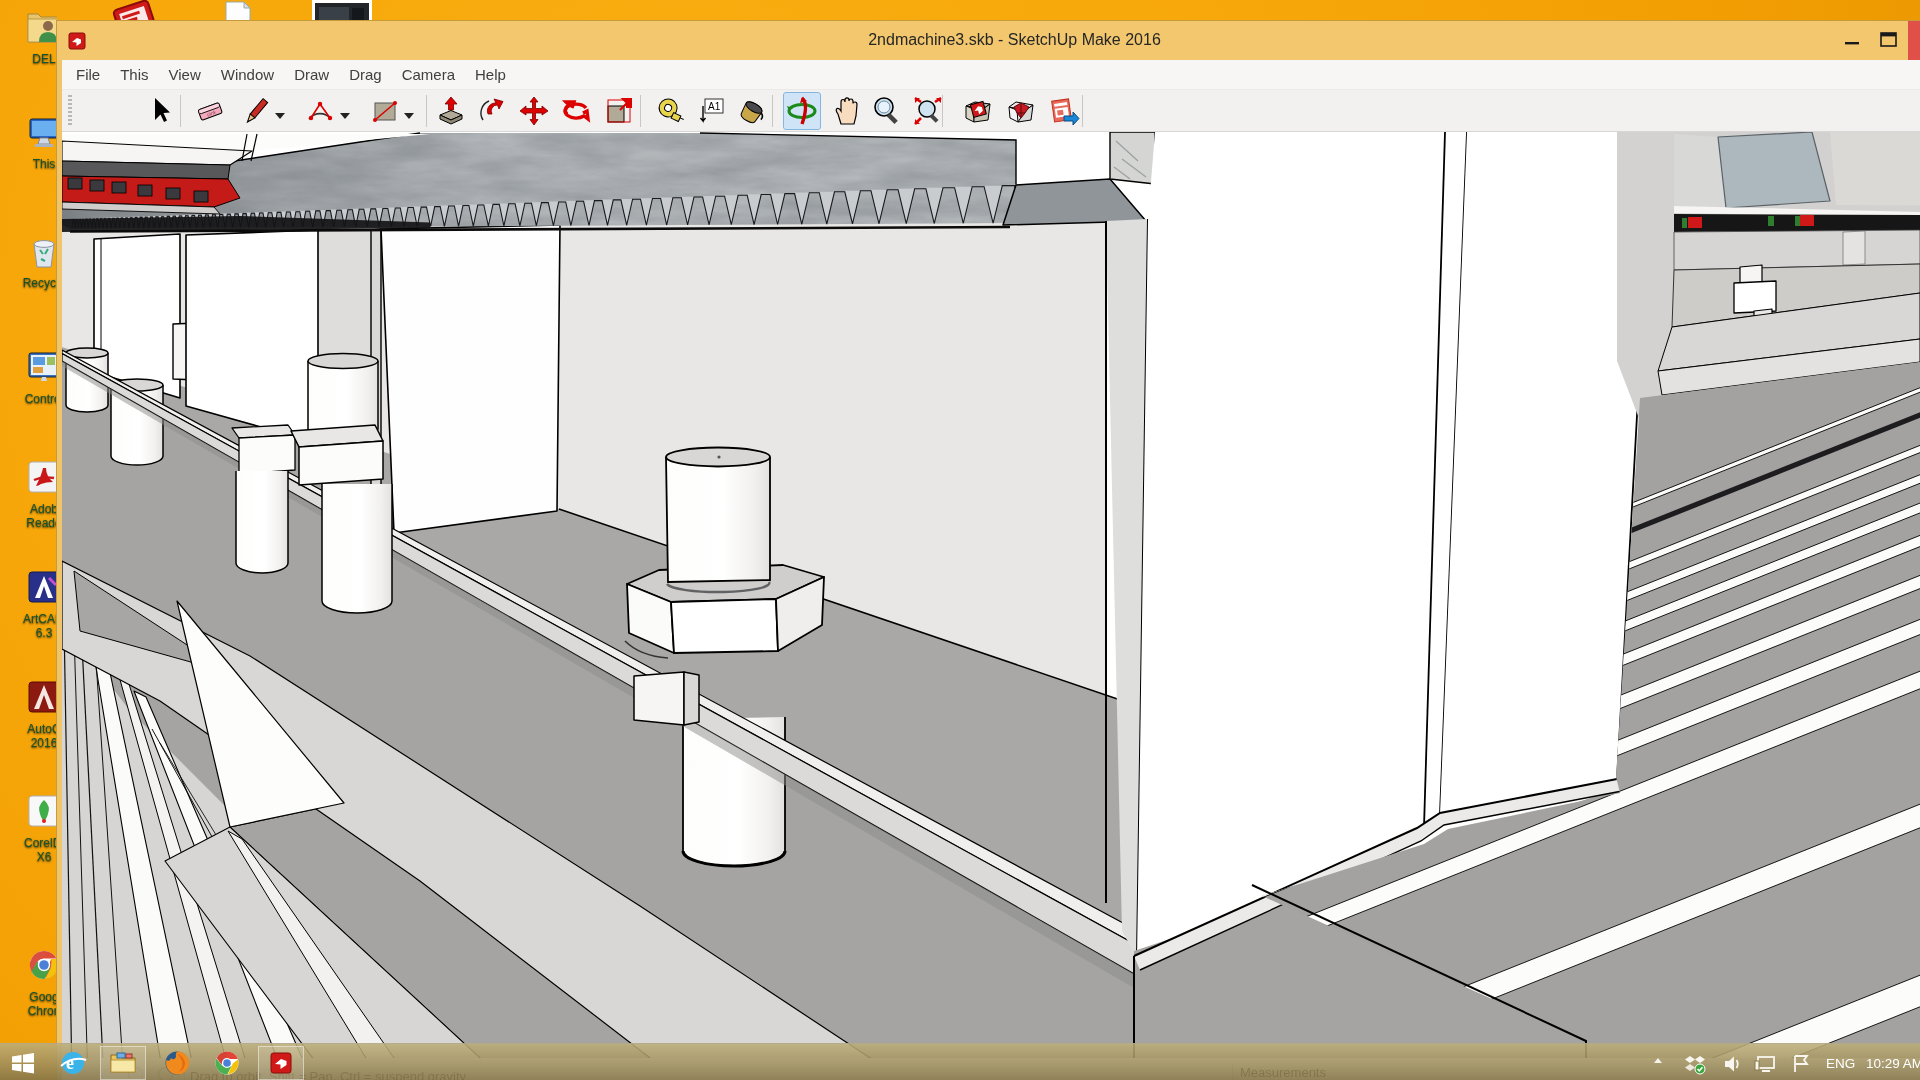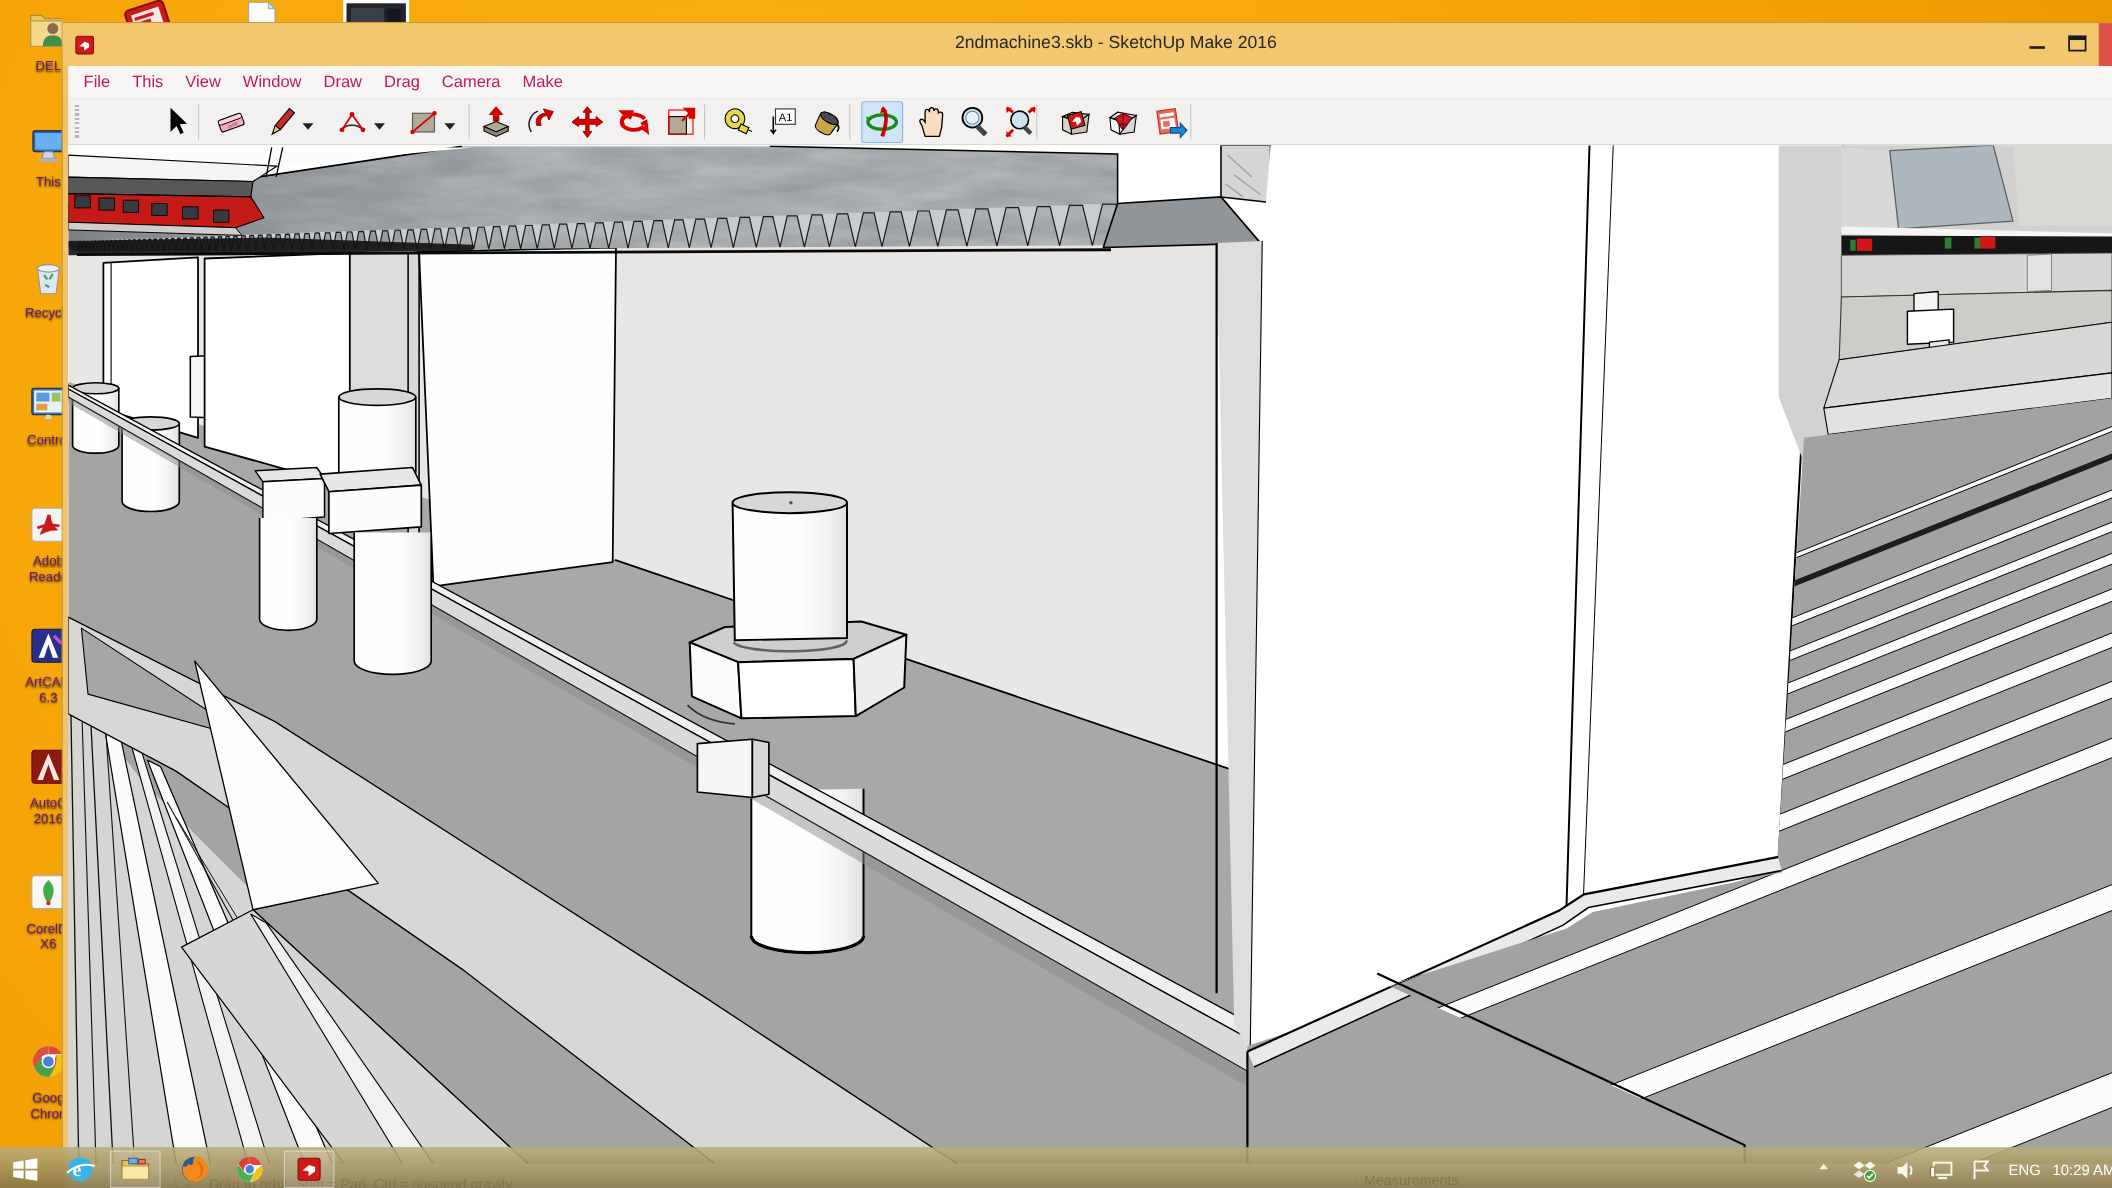--- a/index.html
+++ b/index.html
@@ -2,31 +2,31 @@
 <html><head>
 <meta charset="utf-8">
 <style>
   * { margin:0; padding:0; box-sizing:border-box; }
   html,body { width:1920px; height:1080px; overflow:hidden; font-family:"Liberation Sans","DejaVu Sans",sans-serif; }
   #screen { position:relative; width:1920px; height:1080px; background:#f7a70a; overflow:hidden; }
   #wallpaper { position:absolute; inset:0;
      background: radial-gradient(circle at 35% 30%, #f9b012 0%, #f7a70a 45%, #f29e03 75%, #e89500 100%); }
   #desk-icons { position:absolute; left:0; top:0; width:57px; height:1080px; overflow:hidden; }
   .dicon { position:absolute; left:14px; width:60px; text-align:center; cursor:pointer; }
-  .dlabel { color:#701a75; font-size:12px; line-height:14px; text-shadow:0 1px 2px rgba(0,0,0,.8); }
+  .dlabel { color:#14532d; font-size:12px; line-height:14px; text-shadow:0 1px 2px rgba(0,0,0,.8); }
   .topicon { position:absolute; top:0; }
   
   #win { position:absolute; left:57px; top:21px; width:1915px; height:1075px;
          background:#f0c469; outline:1px solid #c79b3b; }
   #titlebar { position:absolute; left:0; top:0; width:100%; height:39px; background:#f2c76e; }
   #title { position:absolute; left:0; right:0; top:10px; text-align:center; font-size:16px; color:#262626; }
   #winicon { position:absolute; left:11px; top:11px; }
   .capbtn { position:absolute; top:0; width:38px; height:39px; }
   #menubar { position:absolute; left:5px; top:39px; width:1905px; height:30px; background:#f7f6f5; display:flex; align-items:center; padding-left:4px; border-bottom:1px solid #eceae8; }
-  .menu-item { font-size:15px; color:#be185d; padding:4px 10px; cursor:default; }
+  .menu-item { font-size:15px; color:#404040; padding:4px 10px; cursor:default; }
   #toolbar { position:absolute; left:5px; top:69px; width:1905px; height:42px; background:#f2f1ef; border-bottom:1px solid #d8d7d5; }
   .tbtn { position:absolute; top:3px; width:36px; height:36px; display:flex; align-items:center; justify-content:center; border-radius:2px; }
   .tbtn.active { background:#cfe4f7; outline:1px solid #84b6e0; }
   .tdd { position:absolute; top:16px; width:14px; height:10px; }
   .tsep { position:absolute; top:5px; width:1px; height:32px; background:#c8c7c5; }
   .tgrip { position:absolute; left:6px; top:5px; width:4px; height:32px;
            background:repeating-linear-gradient(to bottom,#b8b7b5 0 2px,transparent 2px 4px); }
   #viewport { position:absolute; left:5px; top:111px; width:1910px; height:926px; background:#fff; overflow:hidden; }
   #statusbar { position:absolute; left:5px; top:1037px; width:1910px; height:38px; background:#f1f0ee; font-size:13px; color:#3a3a3a; }
   #status-hint { position:absolute; left:128px; top:11px; }
@@ -151,21 +151,21 @@
     </div>
 
     <div id="menubar">
       <div class="menu-item">File</div>
       <div class="menu-item">This</div>
       <div class="menu-item">View</div>
       <div class="menu-item">Window</div>
       <div class="menu-item">Draw</div>
       <div class="menu-item">Drag</div>
       <div class="menu-item">Camera</div>
-      <div class="menu-item">Make</div>
+      <div class="menu-item">Help</div>
     </div>
 
     <div id="toolbar">
 <div class="tbtn" style="left:80px">
           <svg width="34" height="34" viewBox="0 0 34 34">
             <path d="M12 4 L12 26 L17.5 20.5 L21 28 L24 26.5 L20.5 19 L27 18.5 Z" fill="#000"></path>
           </svg>
         </div>
 <div class="tbtn" style="left:130px">
           <svg width="34" height="34" viewBox="0 0 34 34">

